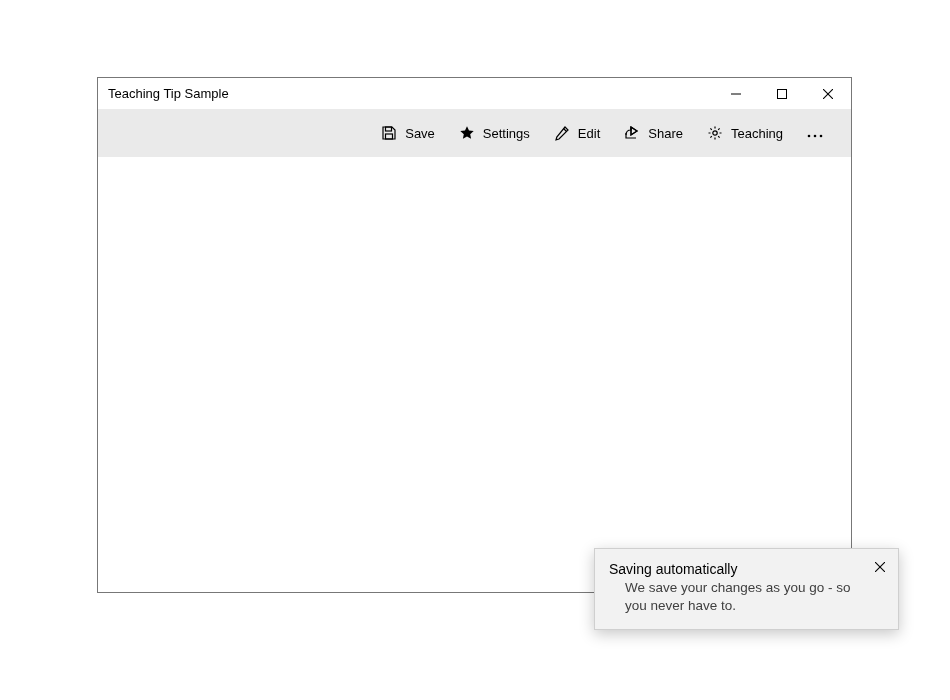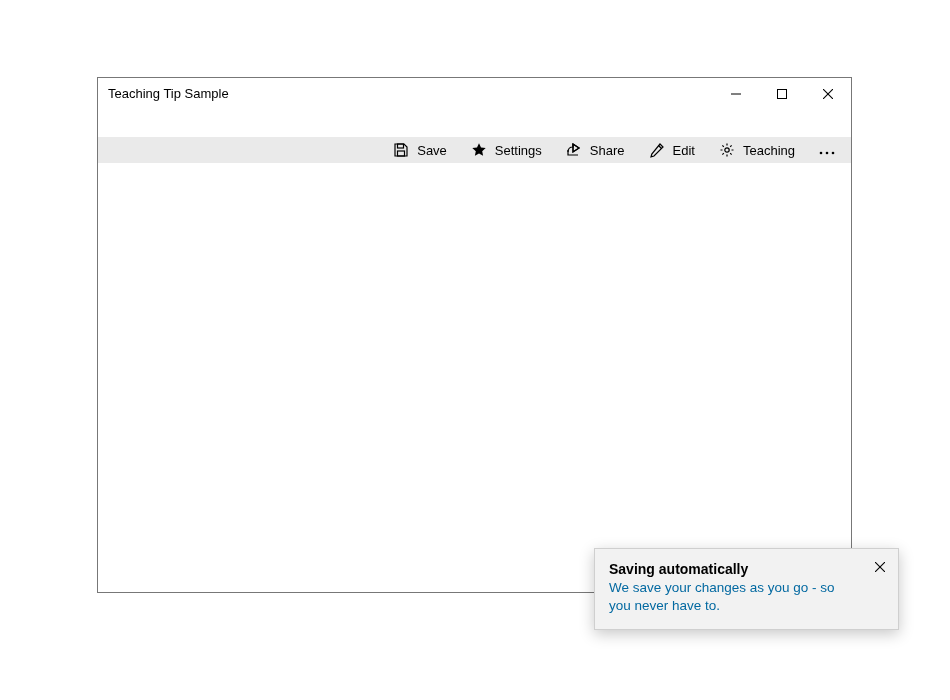--- a/index.html
+++ b/index.html
@@ -16,21 +16,20 @@
   .window {
     position: absolute;
     left: 97px;
     top: 77px;
     width: 755px;
     height: 516px;
     background: #ffffff;
     border: 1px solid #777;
     display: flex;
     flex-direction: column;
-    gap: 28px;
   }
 
   
   .titlebar {
     height: 31px;
     display: flex;
     align-items: center;
     background: #ffffff;
   }
   .titlebar .title {
@@ -44,26 +43,26 @@
     height: 31px;
     display: flex;
     align-items: center;
     justify-content: center;
     color: #000;
   }
   .caption-btn svg { width: 10px; height: 10px; display:block; }
 
   
   .commandbar {
-    height: 26px;
+    height: 48px;
     background: #eaeaea;
     display: flex;
     align-items: center;
     justify-content: flex-end;
-    padding-right: 4px;
+    padding-right: 16px;
   }
   .cmd {
     display: flex;
     align-items: center;
     gap: 8px;
     padding: 0 12px;
     height: 40px;
     font-size: 13px;
     color: #000;
   }
@@ -87,28 +86,29 @@
     position: absolute;
     left: 594px;
     top: 548px;
     width: 305px;
     background: #f2f2f2;
     border: 1px solid #cfcfcf;
     box-shadow: 0 4px 14px rgba(0,0,0,0.22);
     padding: 12px 38px 14px 14px;
   }
   .teaching-tip .tt-title {
-    font-weight: 700;
+    font-weight: 400;
     font-size: 14px;
     margin-bottom: 2px;
   }
   .teaching-tip .tt-body {
     font-size: 13.5px;
     line-height: 1.35;
-    color: #0369a1;
+    color: #404040;
+    margin-left: 16px;
   }
   .teaching-tip .tt-close {
     position: absolute;
     top: 8px;
     right: 8px;
     width: 20px;
     height: 20px;
     display: flex;
     align-items: center;
     justify-content: center;
@@ -166,37 +166,37 @@
         <svg viewBox="0 0 16 16">
             <path d="M8 1.2l2 4.3 4.7.5-3.5 3.2.9 4.6L8 11.5 3.9 13.8l.9-4.6L1.3 6l4.7-.5z" fill="#000"></path>
           </svg>
       </span>
       <span>Settings</span>
     </div>
 
     <div class="cmd">
       <span class="icon-slot">
         <svg viewBox="0 0 16 16" fill="none" stroke="#000" stroke-width="1.2">
+          <path d="M11 2l3 3L5 14l-3 .8L2.8 12z"></path>
+          <line x1="9.5" y1="3.5" x2="12.5" y2="6.5"></line>
+        </svg>
+      </span>
+      <span>Edit</span>
+    </div>
+
+    <div class="cmd">
+      <span class="icon-slot">
+        <svg viewBox="0 0 16 16" fill="none" stroke="#000" stroke-width="1.2">
           <path d="M2 8v5h10"></path>
           <path d="M7 2l6 4-6 4z" fill="none"></path>
           <path d="M7 2v3c-3 0-5 2-5 5"></path>
           <path d="M7 2l6 4-6 4V2z"></path>
         </svg>
       </span>
       <span>Share</span>
-    </div>
-
-    <div class="cmd">
-      <span class="icon-slot">
-        <svg viewBox="0 0 16 16" fill="none" stroke="#000" stroke-width="1.2">
-          <path d="M11 2l3 3L5 14l-3 .8L2.8 12z"></path>
-          <line x1="9.5" y1="3.5" x2="12.5" y2="6.5"></line>
-        </svg>
-      </span>
-      <span>Edit</span>
     </div>
 
     <div class="cmd">
       <span class="icon-slot">
         <svg viewBox="0 0 16 16" fill="none" stroke="#000" stroke-width="1.2">
           <circle cx="8" cy="8" r="2.2"></circle>
           <path d="M8 1.5v2M8 12.5v2M1.5 8h2M12.5 8h2M3.4 3.4l1.4 1.4M11.2 11.2l1.4 1.4M12.6 3.4l-1.4 1.4M4.8 11.2l-1.4 1.4"></path>
         </svg>
       </span>
       <span>Teaching</span>

